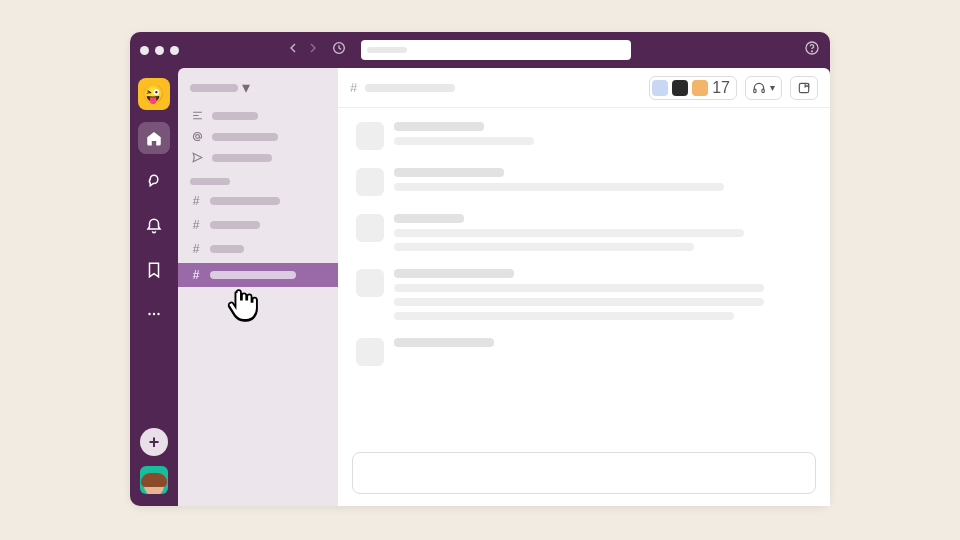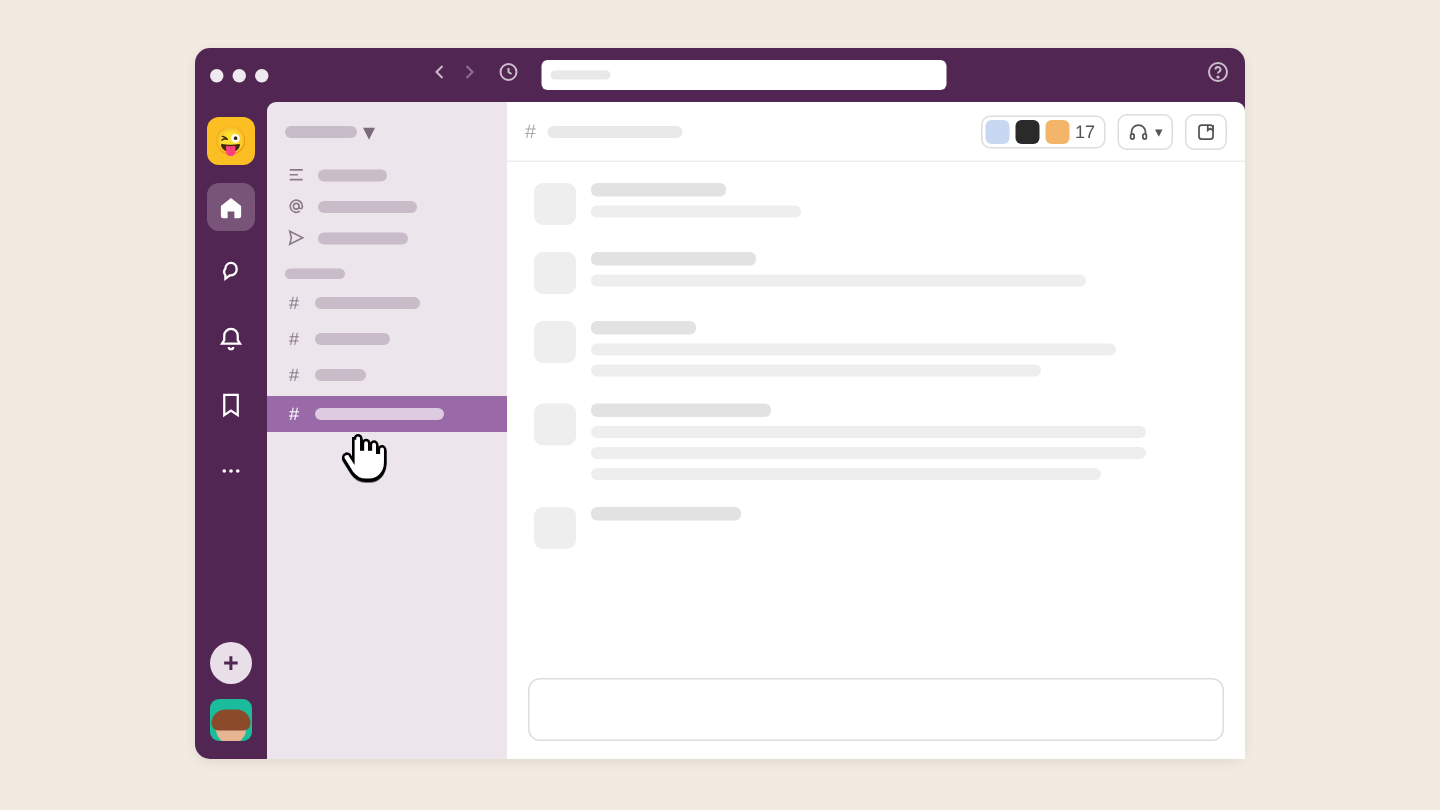--- a/index.html
+++ b/index.html
@@ -116,21 +116,21 @@
   .chan-header{
     height:40px;display:flex;align-items:center;padding:0 12px;gap:8px;
     border-bottom:1px solid #eee;
   }
   .chan-header .hash-ico{color:#aaa;font-size:13px;}
   .chan-header .title-bar{height:8px;width:90px;background:#e8e8e8;border-radius:4px;}
   .chan-header .spacer{flex:1;}
   .member-pill{
     display:flex;align-items:center;gap:4px;
     border:1px solid #ddd;border-radius:6px;padding:2px 6px 2px 2px;
-    font-size:12px;color:#555;
+    font-size:16px;color:#555;
   }
   .mini-av{width:16px;height:16px;border-radius:4px;}
   .av1{background:#c8d8f2;}
   .av2{background:#2a2a2a;}
   .av3{background:#f2b56a;}
   .hdr-btn{
     border:1px solid #ddd;border-radius:6px;height:24px;
     display:flex;align-items:center;justify-content:center;gap:4px;
     padding:0 6px;color:#555;
   }

